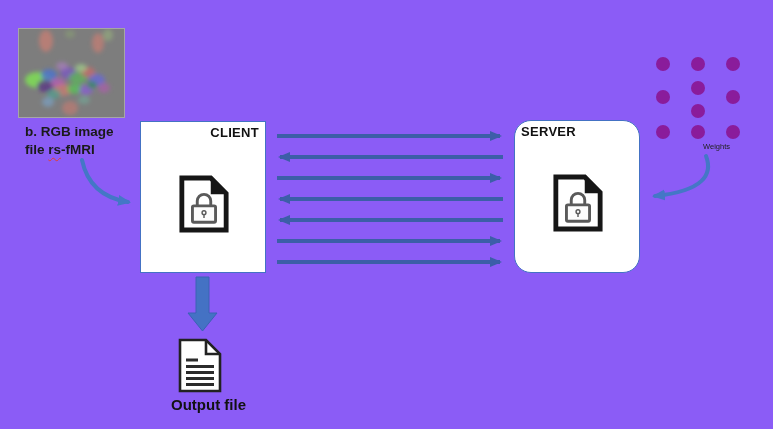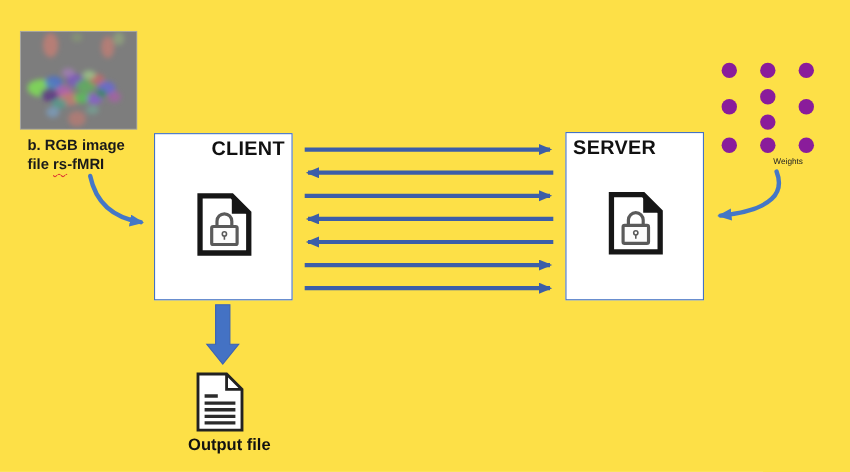--- a/index.html
+++ b/index.html
@@ -1,33 +1,33 @@
 <!DOCTYPE html>
 <html><head>
 <meta charset="utf-8">
 <style>
   html,body{margin:0;padding:0;background:#fff;}
   .canvas{
-    position:relative;width:773px;height:429px;background:#fde047;overflow:hidden;
+    position:relative;width:773px;height:429px;background:#8b5cf6;overflow:hidden;
     font-family:"Liberation Sans", sans-serif;color:#1a1a1a;
   }
   .abs{position:absolute;}
   
   .fmri{left:18px;top:28px;width:107px;height:90px;}
   
   .caption{left:25px;top:123px;font-size:13.5px;font-weight:600;line-height:18px;color:#1a1a1a;white-space:nowrap;}
   .misspelled{
     text-decoration-line:underline;text-decoration-style:wavy;
     text-decoration-color:#e03c31;text-decoration-thickness:1px;text-underline-offset:3px;
   }
   
   .party-box{border:1.5px solid #4472C4;background:#fff;box-sizing:border-box;}
   .client-box{left:140px;top:121px;width:126px;height:152px;}
-  .server-box{left:514px;top:120px;width:126px;height:153px;}
-  .box-label{position:absolute;top:3px;font-size:18px;font-weight:600;letter-spacing:.3px;color:#111;}
+  .server-box{left:514px;top:120px;width:126px;height:153px;border-radius:17px;}
+  .box-label{position:absolute;top:3px;font-size:13px;font-weight:600;letter-spacing:.3px;color:#111;}
   .label-right{right:6px;}
   .label-left{left:6px;}
   .lockdoc{position:absolute;left:37px;top:52px;width:52px;height:60px;}
   
   .connectors{left:0;top:0;width:773px;height:429px;pointer-events:none;}
   
   .weights-label{left:670px;top:142px;width:60px;text-align:right;font-size:7.5px;color:#222;}
   
   .outfile{left:177px;top:337px;width:46px;height:57px;}
   .out-label{left:158px;top:396px;width:88px;text-align:right;font-size:15px;font-weight:600;color:#111;}

